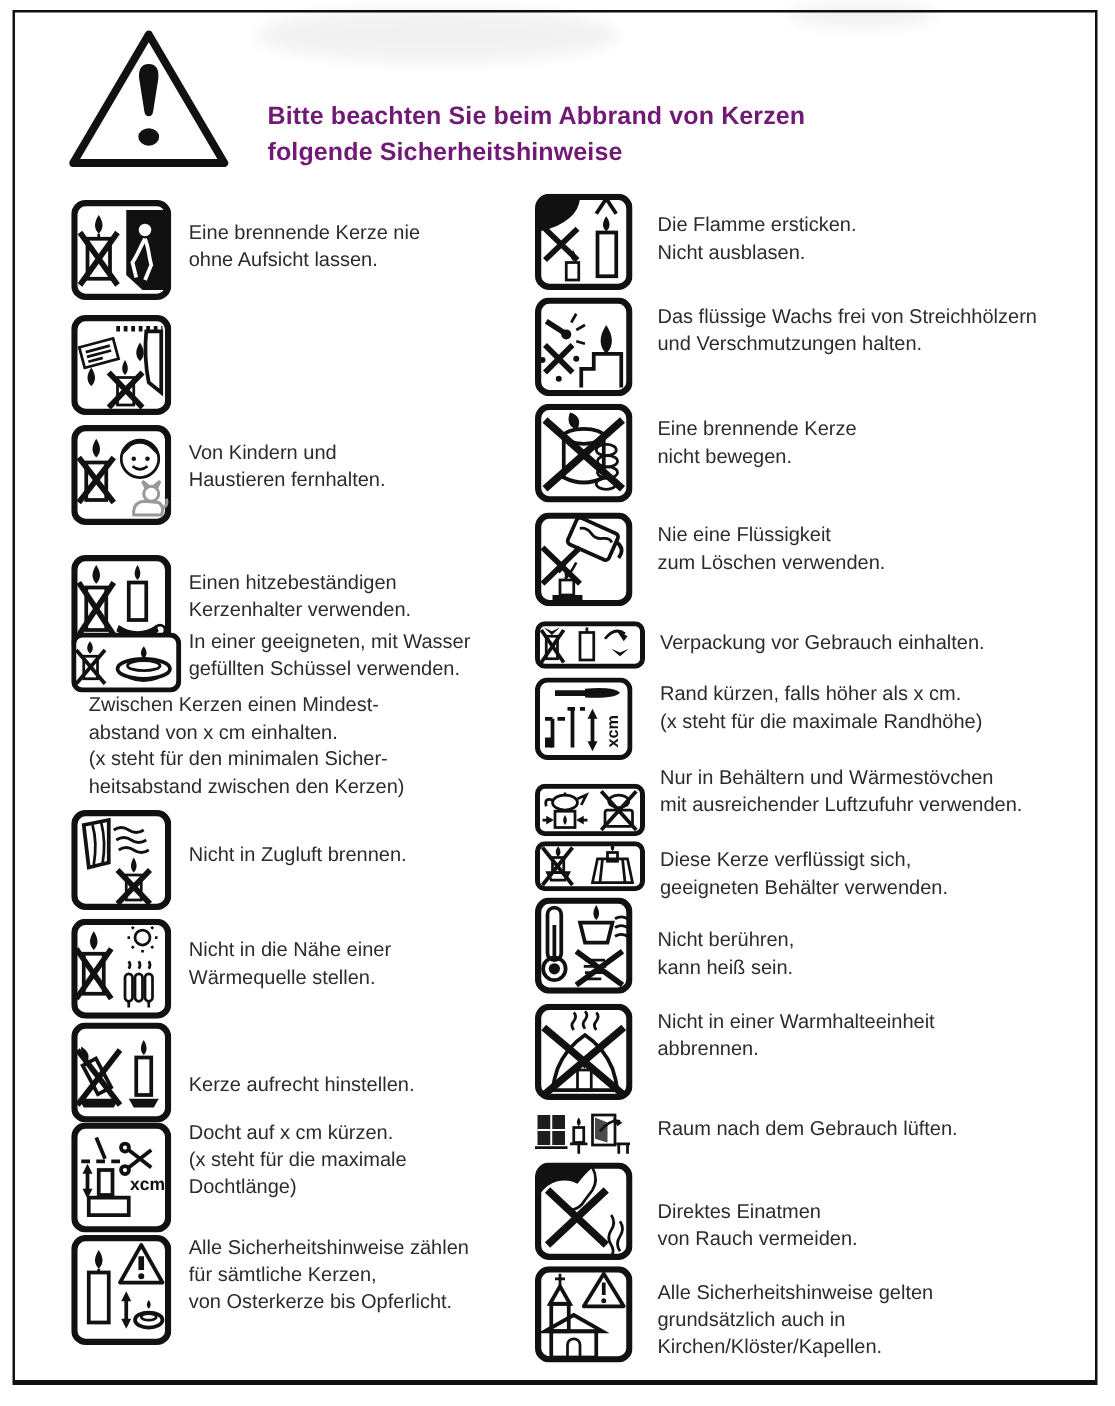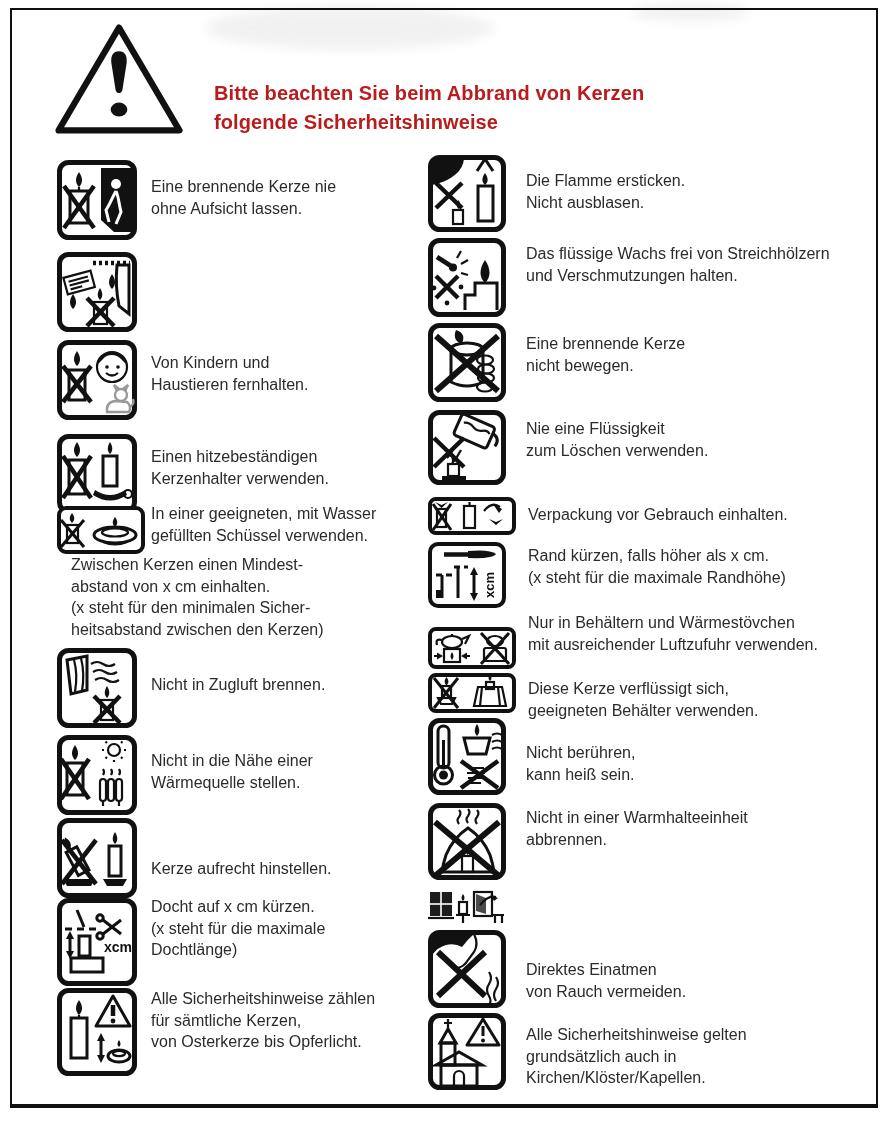--- a/index.html
+++ b/index.html
@@ -3,21 +3,21 @@
 <meta charset="utf-8">
 <style>
   html,body{margin:0;padding:0;background:#fff;}
   .page{position:relative;width:892px;height:1125px;background:#fff;overflow:hidden;
         font-family:"Liberation Sans",sans-serif;color:#222;}
   .frame{position:absolute;left:10px;top:8px;width:864px;height:1094px;
          border:2.5px solid #101010;border-bottom-width:4px;background:#fff;}
   .smudge{position:absolute;background:#000;opacity:.05;border-radius:50%;filter:blur(6px);}
   .hdr-tri{position:absolute;left:53px;top:22px;}
   .title{position:absolute;left:214px;top:66px;font-size:20px;font-weight:700;
-         line-height:29px;color:#b91c1c;white-space:pre-line;letter-spacing:.1px;}
+         line-height:29px;color:#701a75;white-space:pre-line;letter-spacing:.1px;}
   .row{position:absolute;display:flex;align-items:flex-start;}
   .row.l{left:57px;}
   .row.r{left:428px;}
   .ic{display:block;flex:none;}
   .ic svg{display:block;}
   .txt{margin:0 0 0 14px;font-size:16px;line-height:21.5px;white-space:pre-line;color:#2b2b2b;}
   .row.r .txt{margin-left:20px;}
   
   .bd{fill:#fff;stroke:#111;stroke-width:5;}
   .bd4{fill:#fff;stroke:#111;stroke-width:4;}
@@ -104,21 +104,21 @@
           <path d="M60 51 L57 45 L62 49 M68 51 L71 45 L66 49"></path>
           <path d="M50 72 Q49 62 58 61 L70 62 Q75 66 72 72 Z"></path>
           <path d="M72 67 Q78 65 76 59"></path>
         </g>
       </svg>
     </span>
     <p class="txt" style="margin-top:12px">Von Kindern und
 Haustieren fernhalten.</p>
   </div>
 
-  <div class="row l" style="top:434px">
+  <div class="row l" style="top:444px">
     <span class="ic">
       <svg width="80" height="80" viewBox="0 0 80 80">
         <rect class="bd" x="2.5" y="2.5" width="75" height="75" rx="9"></rect>
         <path class="fl" d="M20 8 C24 14 24 19 20 23 C16 19 16 14 20 8 Z"></path>
         <rect class="s3" x="12" y="26" width="16" height="34"></rect>
         <line class="s4" x1="6" y1="22" x2="34" y2="64"></line>
           <line class="s4" x1="34" y1="22" x2="6" y2="64"></line>
         <path class="fl" d="M53 8 C56 13 56 17 53 20 C50 17 50 13 53 8 Z"></path>
         <rect class="s3" x="46" y="22" width="14" height="30"></rect>
         <path class="fl" d="M38 56 Q53 66 68 56 L70 61 Q53 72 36 61 Z"></path>
@@ -462,20 +462,21 @@
         <path class="fl" d="M35 4 C37 7 37 9 35 11 C33 9 33 7 35 4 Z"></path>
         <rect class="s2" x="31" y="12" width="8" height="12"></rect>
         <path class="s2" d="M28 25 h14 M35 25 v8"></path>
         <rect class="s2" x="46" y="2" width="18" height="24"></rect>
         <path fill="#4a4a4a" d="M48 4 L58 8 L58 24 L48 21 Z"></path>
         <path class="s2" d="M52 15 Q60 5 68 7"></path>
         <path class="fl" d="M70 8 L62 4.5 L66 11 Z"></path>
         <path class="s2" d="M65 25 h11 M67 25 v8 M74 25 v8"></path>
       </svg>
     </span>
+    <p class="txt" style="margin-top:3px">Raum nach dem Gebrauch lüften.</p>
   </div>
 
   <div class="row r" style="top:930px">
     <span class="ic">
       <svg width="78" height="78" viewBox="0 0 78 78">
         <rect class="bd" x="2.5" y="2.5" width="73" height="73" rx="9"></rect>
         <path class="fl" d="M4 4 L46 4 Q40 9 34 17 Q27 13 18 15 Q10 17 4 25 Z"></path>
         <path class="s2" d="M46 4 Q51 14 46 22 L40 30 Q36 37 29 38 Q25 39 23 36"></path>
         <line class="s5" x1="10" y1="22" x2="57" y2="66"></line>
           <line class="s5" x1="57" y1="22" x2="10" y2="66"></line>

